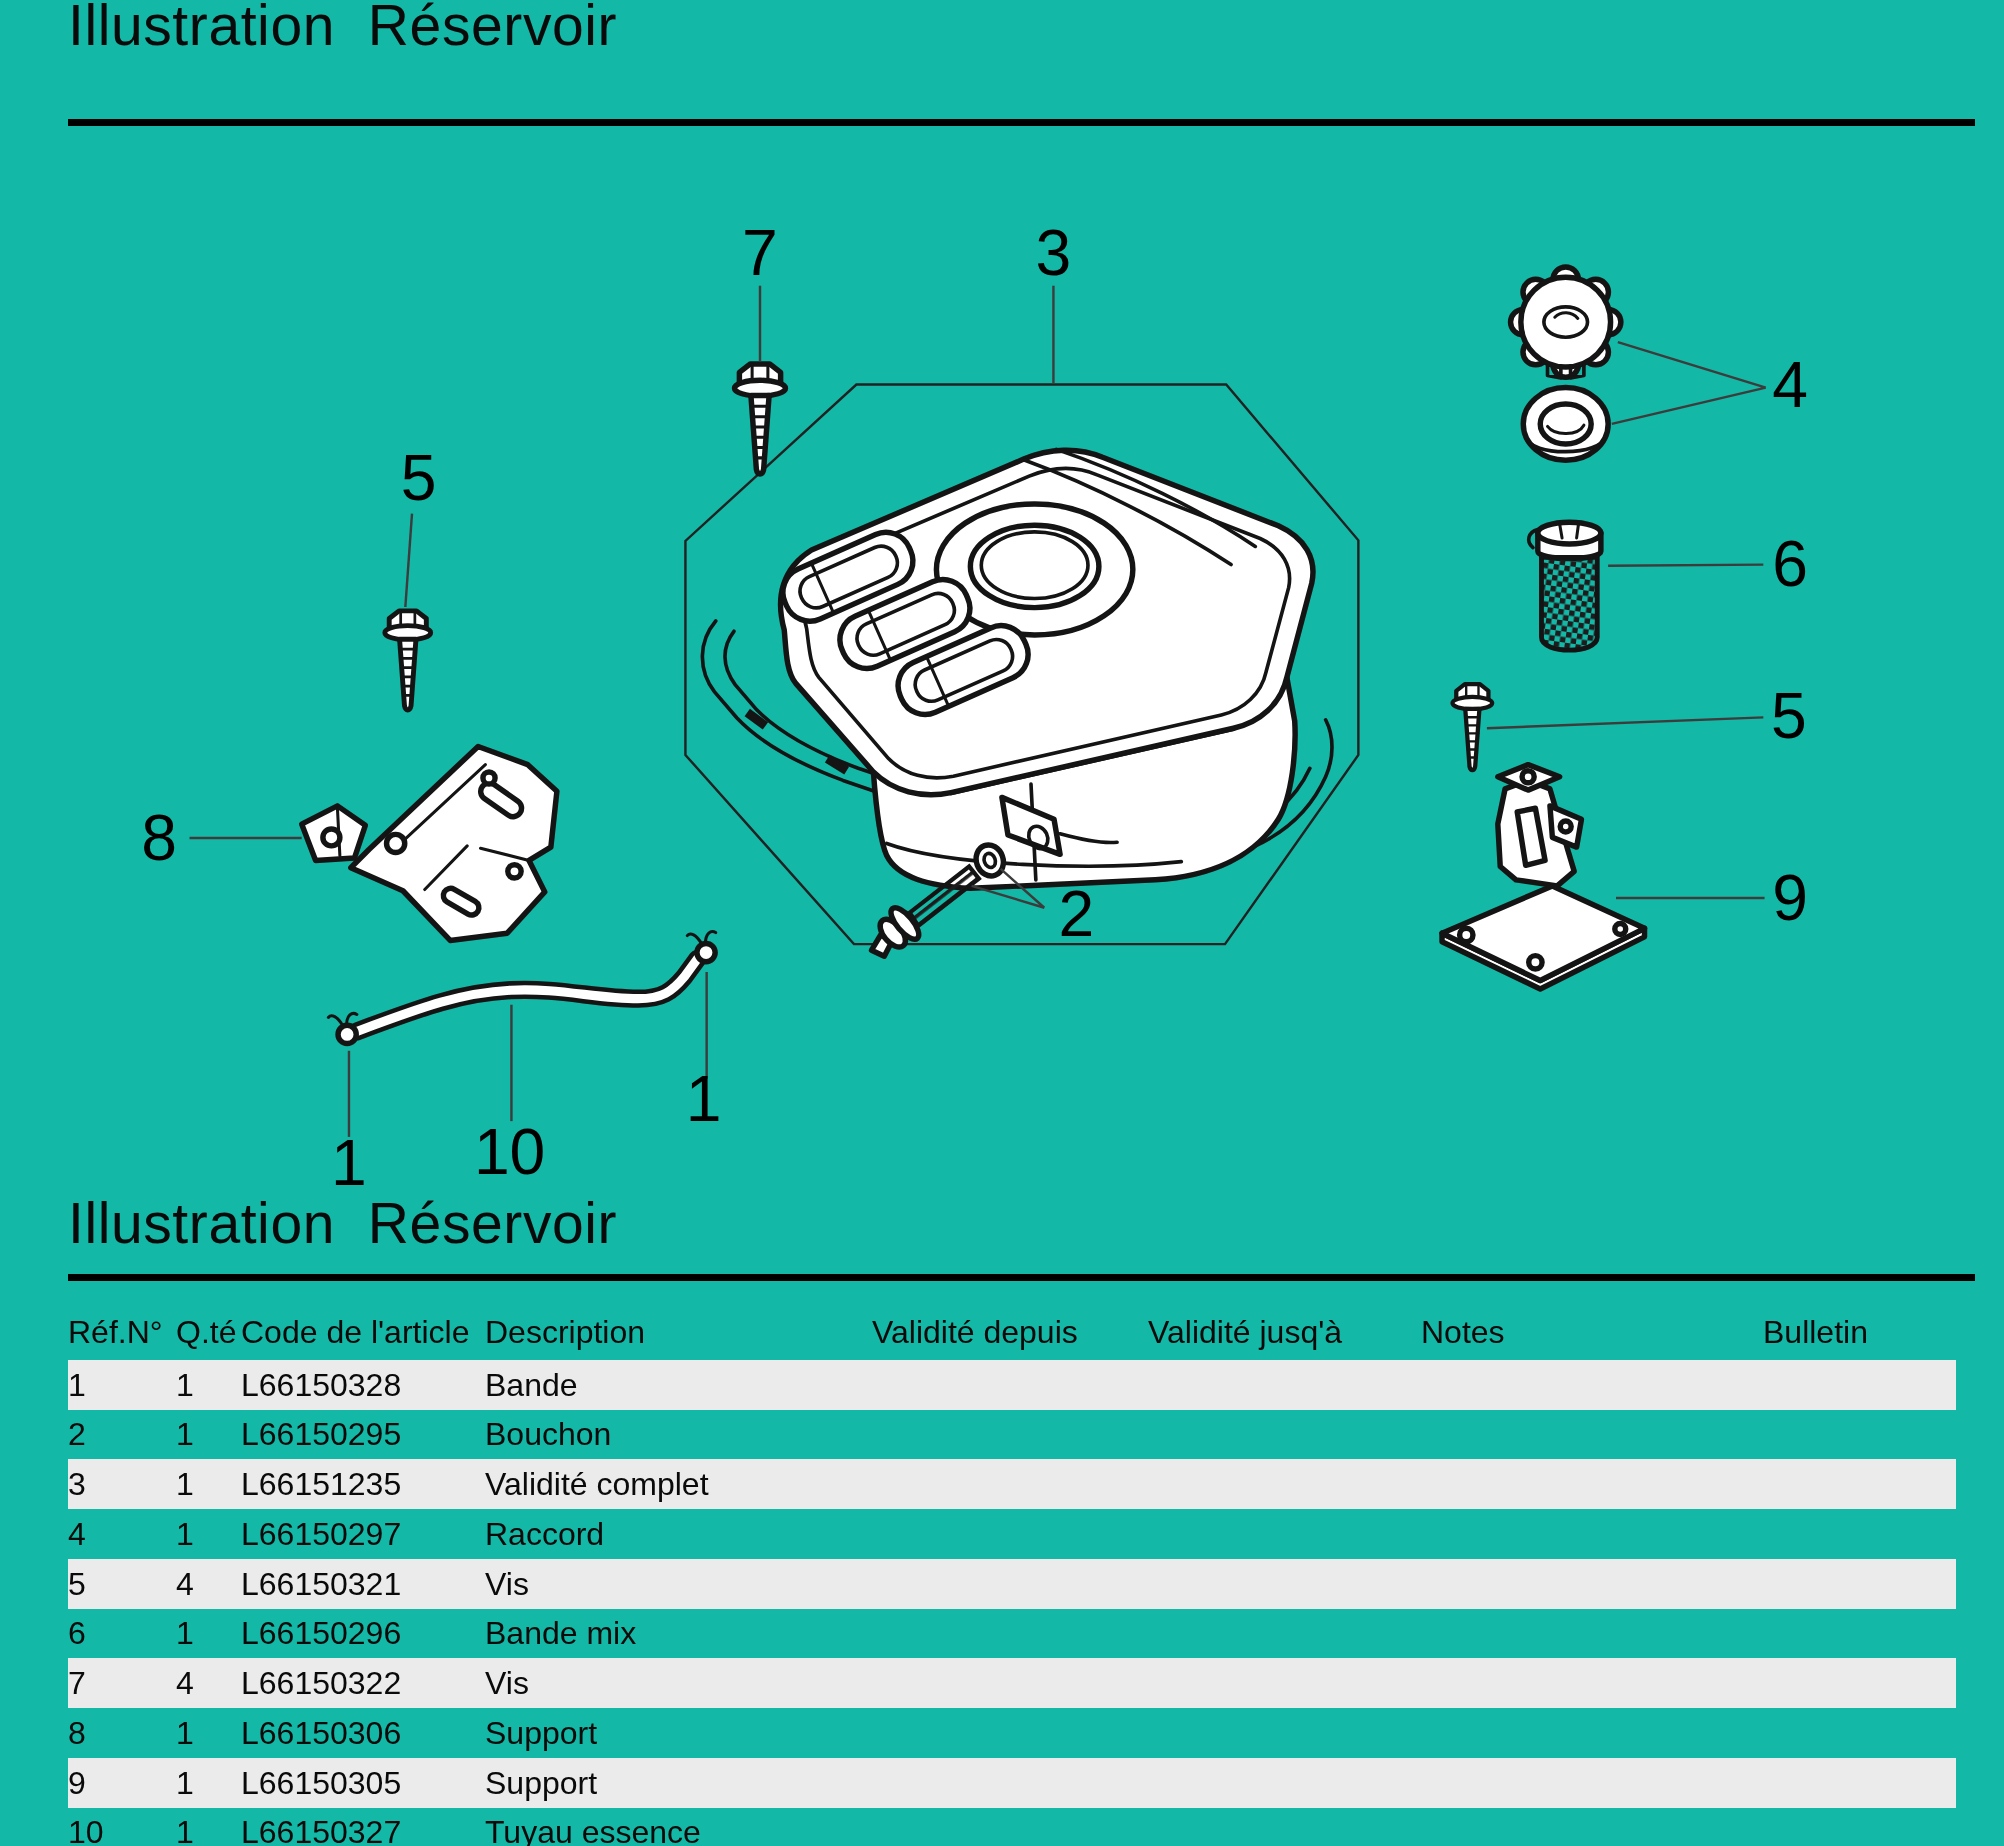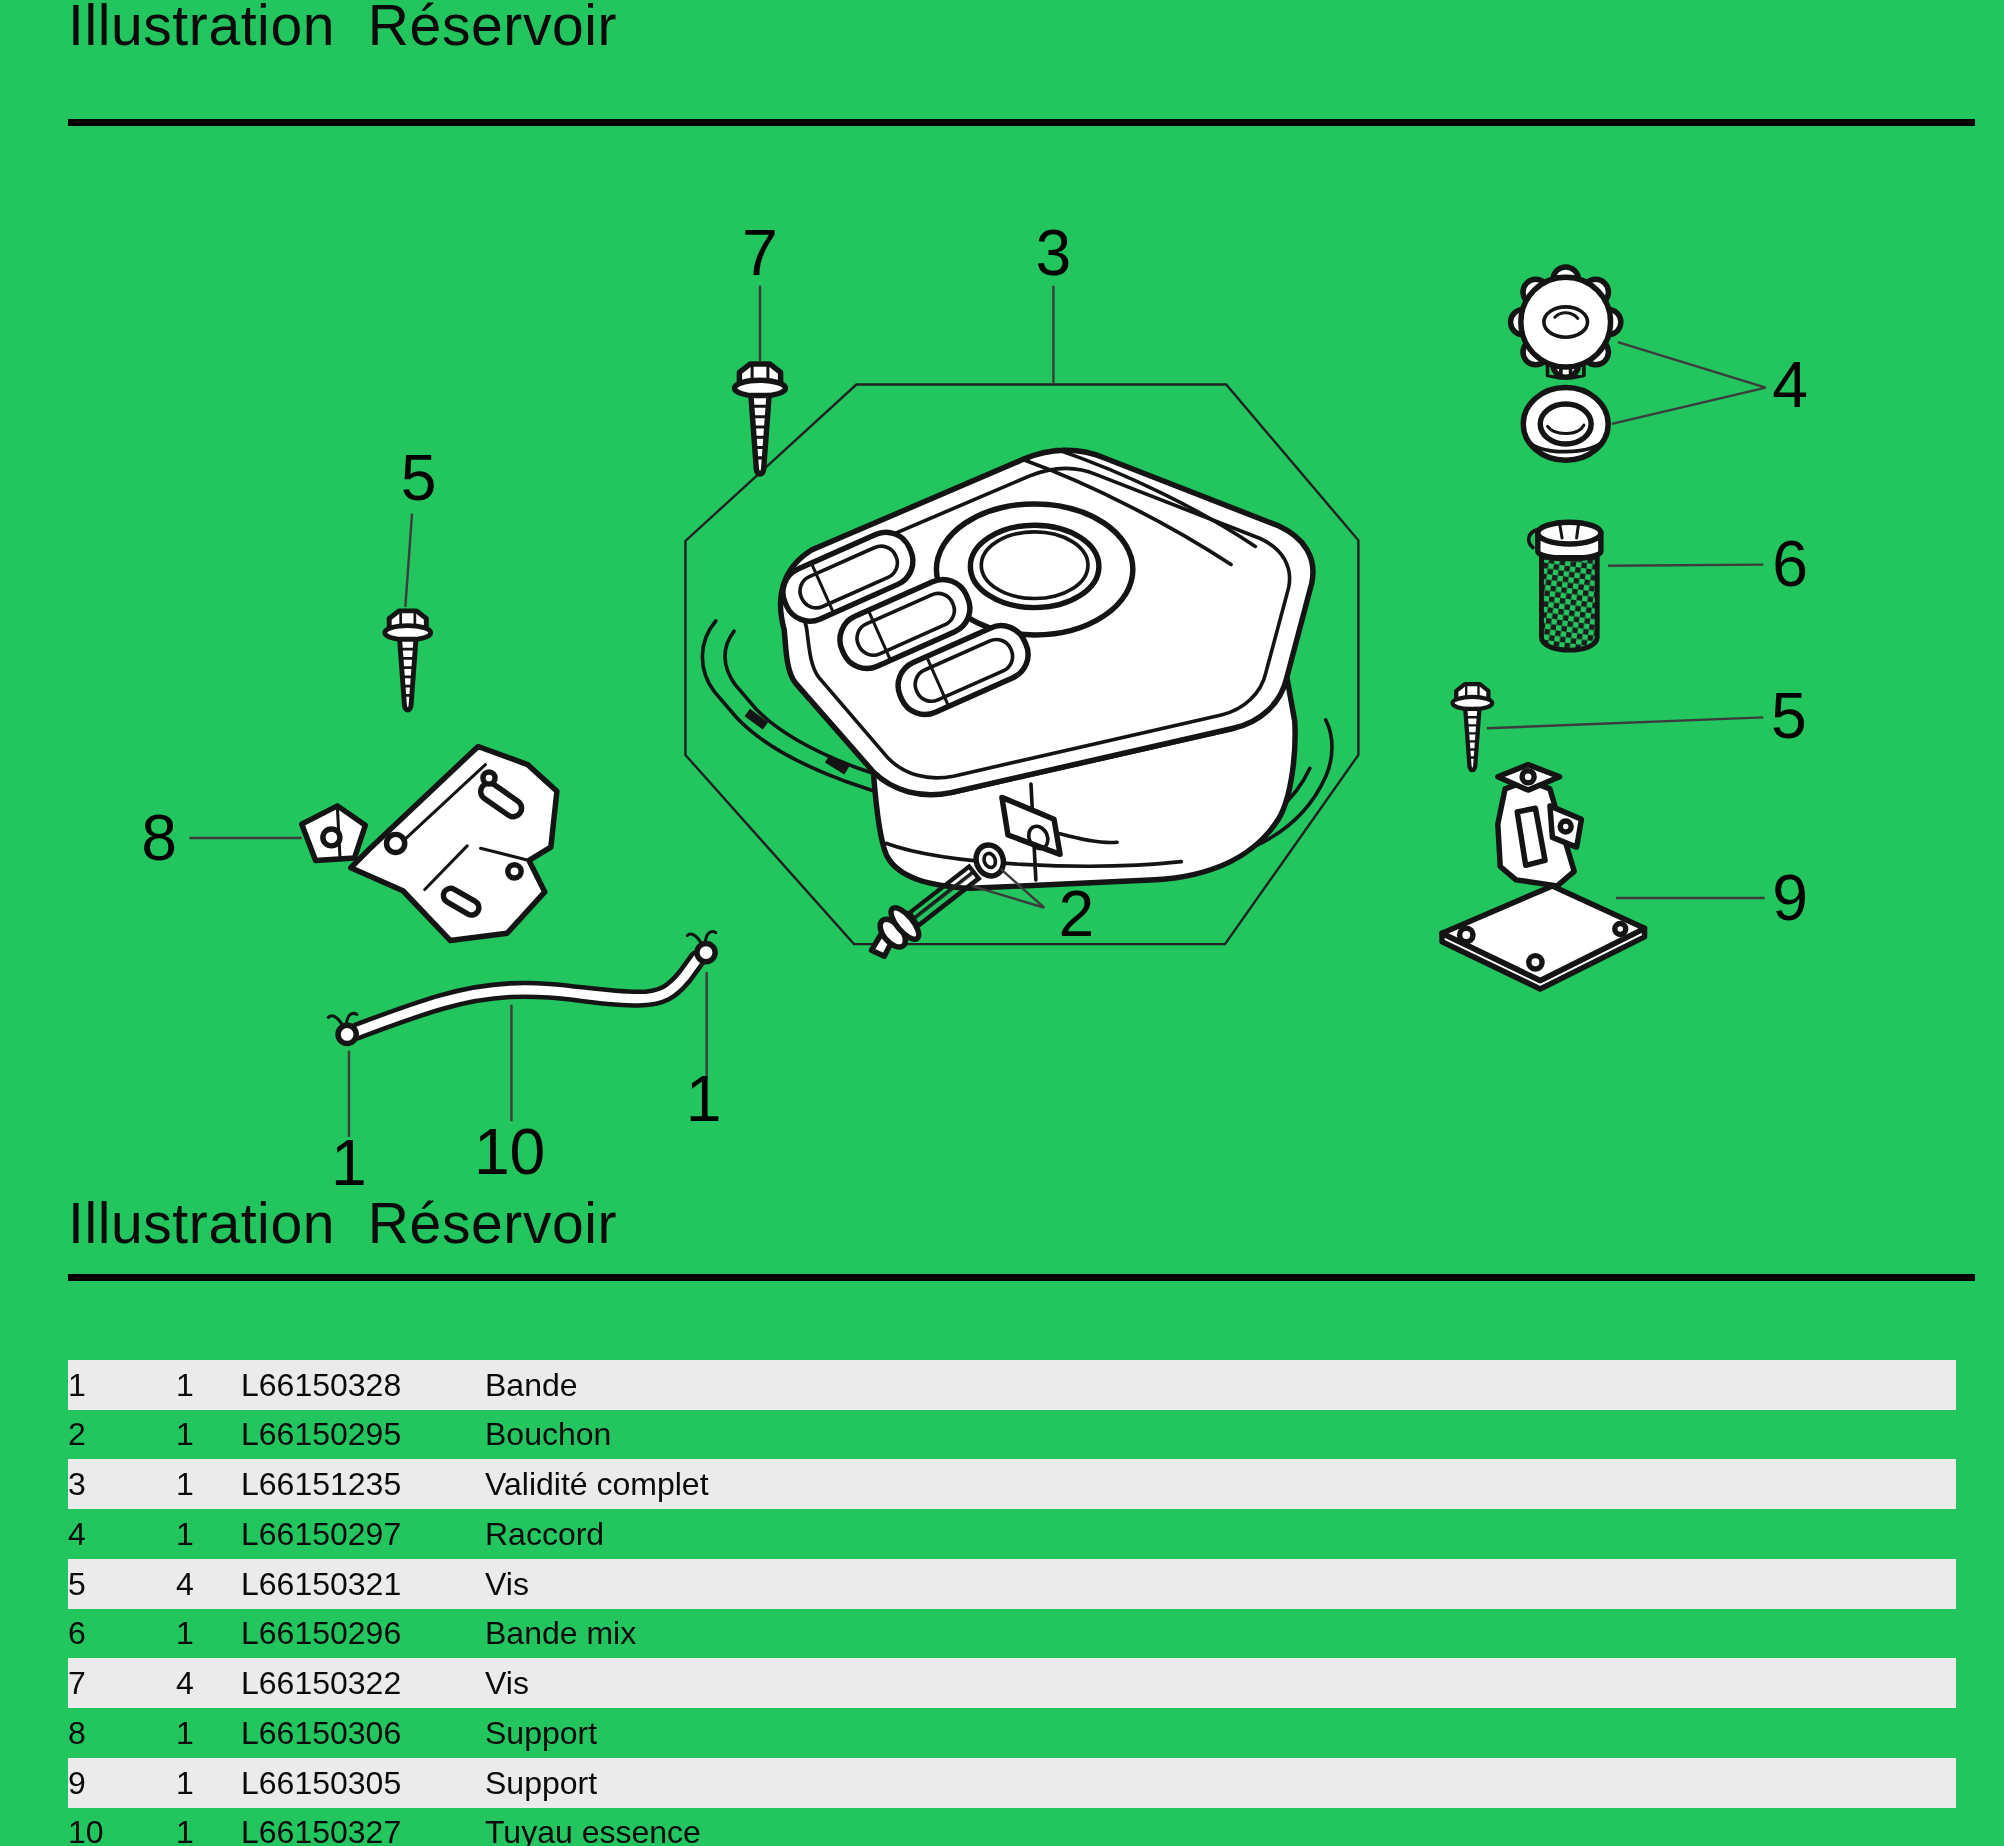--- a/index.html
+++ b/index.html
@@ -1,19 +1,19 @@
 <!DOCTYPE html>
 <html style="font-size:9.7px"><head>
 <meta charset="utf-8">
 <style>
   html,body{margin:0;padding:0;background:#fff;}
   .page{
     position:relative;
     width:2005px;height:1846px;
-    background:#22c55e;
+    background:#14b8a6;
     overflow:hidden;
     font-family:"Liberation Sans", sans-serif;
     color:#000;
   }
   .doc-title{
     position:absolute;left:68px;
     font-size:57px;font-weight:500;letter-spacing:0.6px;
     white-space:pre;color:#0a0a0a;
   }
   .title-1{top:-8.5px;}
@@ -233,20 +233,30 @@
       <text class="callout" x="2952" y="1518">9</text>
       <text class="callout" x="840" y="1938">10</text>
       <text class="callout" x="575" y="1956">1</text>
       <text class="callout" x="1160" y="1850">1</text>
     </g>
   </svg>
 
   <div class="doc-title title-2">Illustration  Réservoir</div>
   <div class="hrule rule-2"></div>
 
+  <div class="thead">
+    <span class="col-ref">Réf.N°</span>
+    <span class="col-qty">Q.té</span>
+    <span class="col-code">Code de l'article</span>
+    <span class="col-desc">Description</span>
+    <span class="col-from">Validité depuis</span>
+    <span class="col-to">Validité jusq'à</span>
+    <span class="col-notes">Notes</span>
+    <span class="col-bull">Bulletin</span>
+  </div>
 
   <div class="trow stripe" style="top:1360px">
     <span class="col-ref">1</span>
     <span class="col-qty">1</span>
     <span class="col-code">L66150328</span>
     <span class="col-desc">Bande</span>
   </div>
   <div class="trow" style="top:1409px">
     <span class="col-ref">2</span>
     <span class="col-qty">1</span>

